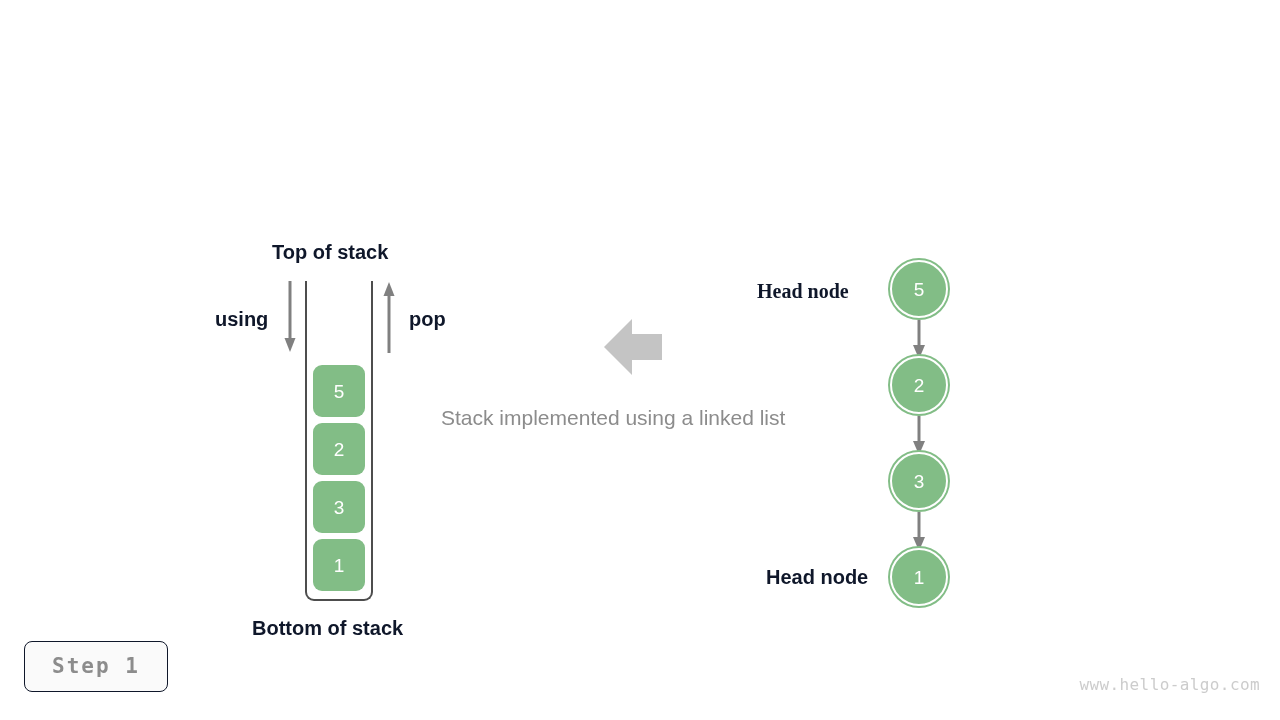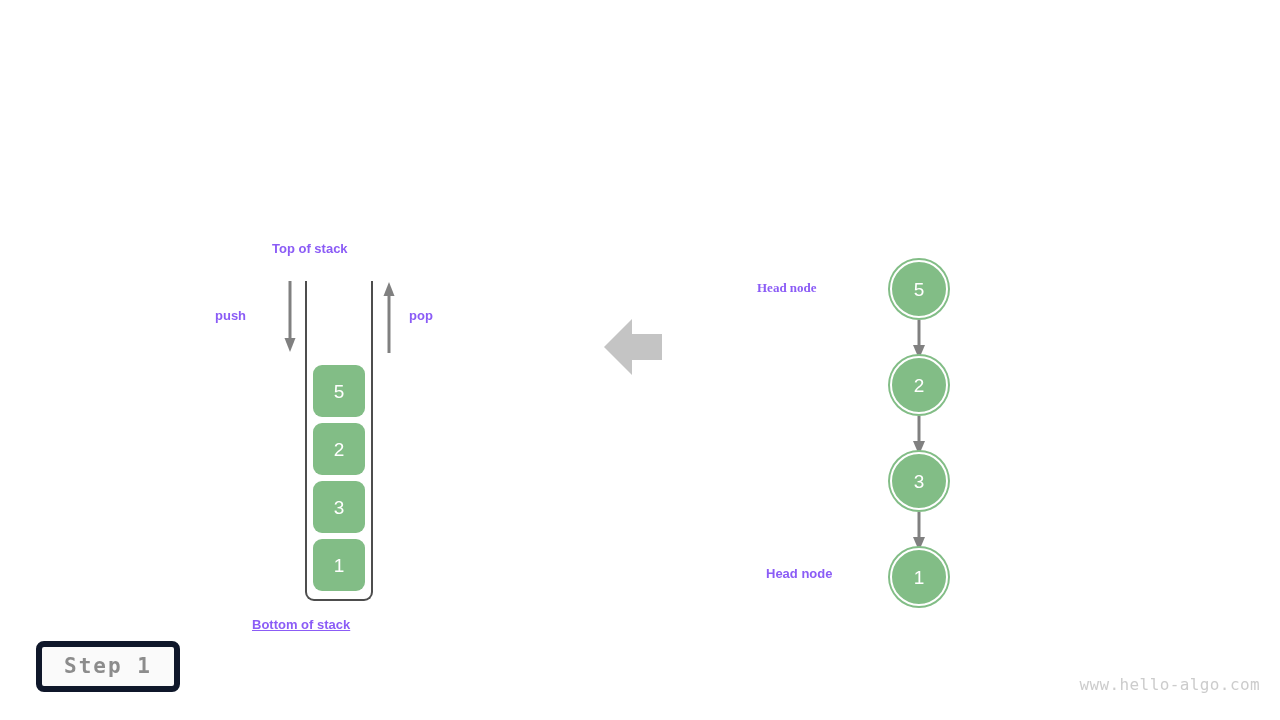--- a/index.html
+++ b/index.html
@@ -19,22 +19,22 @@
   .stage {
     position: absolute;
     inset: 0;
   }
 
   
   .label-bold {
     position: absolute;
     font-family: "Liberation Sans", sans-serif;
     font-weight: bold;
-    font-size: 13px;
-    color: #8b5cf6;
+    font-size: 20px;
+    color: #0f172a;
     white-space: nowrap;
     line-height: 1;
   }
   .caption {
     position: absolute;
     font-family: "Liberation Sans", sans-serif;
     font-weight: normal;
     font-size: 21px;
     color: #8c8c8c;
     white-space: nowrap;
@@ -42,21 +42,20 @@
   }
 
   
   #stack-title {
     left: 272px;
     top: 242px;
   }
   #stack-bottom-title {
     left: 252px;
     top: 618px;
-    text-decoration: underline;
   }
   #push-label {
     left: 215px;
     top: 309px;
   }
   #pop-label {
     left: 409px;
     top: 309px;
     text-align: center;
   }
@@ -157,25 +156,25 @@
   .ll-link {
     position: absolute;
     left: 908px;
     width: 22px;
     height: 40px;
   }
 
   
   #step-badge {
     position: absolute;
-    left: 36px;
+    left: 24px;
     top: 641px;
     width: 144px;
     height: 51px;
-    border: 6px solid #0f172a;
+    border: 1px solid #0f172a;
     border-radius: 8px;
     background: #fafafa;
     display: flex;
     align-items: center;
     justify-content: center;
     box-sizing: border-box;
   }
   #step-badge-text {
     font-family: "DejaVu Sans Mono", monospace;
     font-size: 21px;
@@ -198,21 +197,21 @@
     white-space: nowrap;
   }
 </style>
 </head>
 <body>
 
 <div class="stage">
 
   <div class="label-bold" id="stack-title">Top of stack</div>
 
-  <div class="label-bold" id="push-label">push</div>
+  <div class="label-bold" id="push-label">using</div>
 
   <div class="label-bold" id="pop-label">pop</div>
 
   <svg class="v-arrow" style="left:283px; top:281px; height:72px;" viewBox="0 0 14 72">
     <line x1="7" y1="0" x2="7" y2="60" stroke="#808080" stroke-width="3"></line>
     <polygon points="7,71 1.5,57 12.5,57" fill="#808080"></polygon>
   </svg>
 
   <svg class="v-arrow" style="left:382px; top:281px; height:72px;" viewBox="0 0 14 72">
     <line x1="7" y1="72" x2="7" y2="12" stroke="#808080" stroke-width="3"></line>
@@ -227,20 +226,21 @@
   <div class="stack-cell" style="top:423px;">2</div>
   <div class="stack-cell" style="top:481px;">3</div>
   <div class="stack-cell" style="top:539px;">1</div>
 
   <div class="label-bold" id="stack-bottom-title">Bottom of stack</div>
 
   <svg id="direction-arrow" viewBox="0 0 62 62">
     <polygon points="2,31 30,3 30,18 60,18 60,44 30,44 30,59" fill="#c4c4c4"></polygon>
   </svg>
 
+  <div class="caption" id="center-caption">Stack implemented using a linked list</div>
 
   <div class="label-bold" id="head-label">Head node</div>
 
   <div class="ll-node" style="top:260px;">5</div>
 
   <svg class="ll-link" style="top:320px;" viewBox="0 0 22 40">
     <line x1="11" y1="0" x2="11" y2="28" stroke="#808080" stroke-width="3"></line>
     <polygon points="11,39 5,25 17,25" fill="#808080"></polygon>
   </svg>
 

